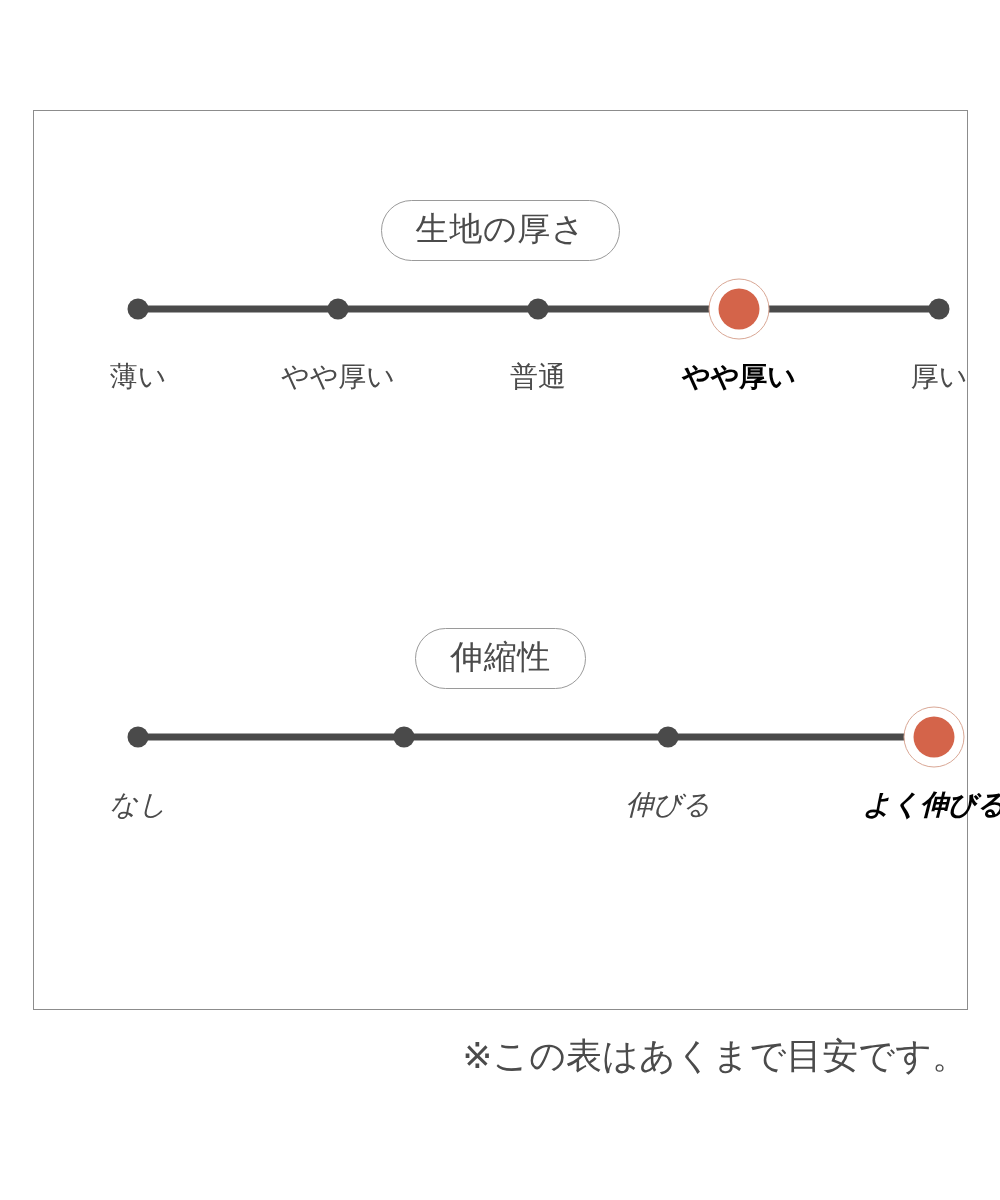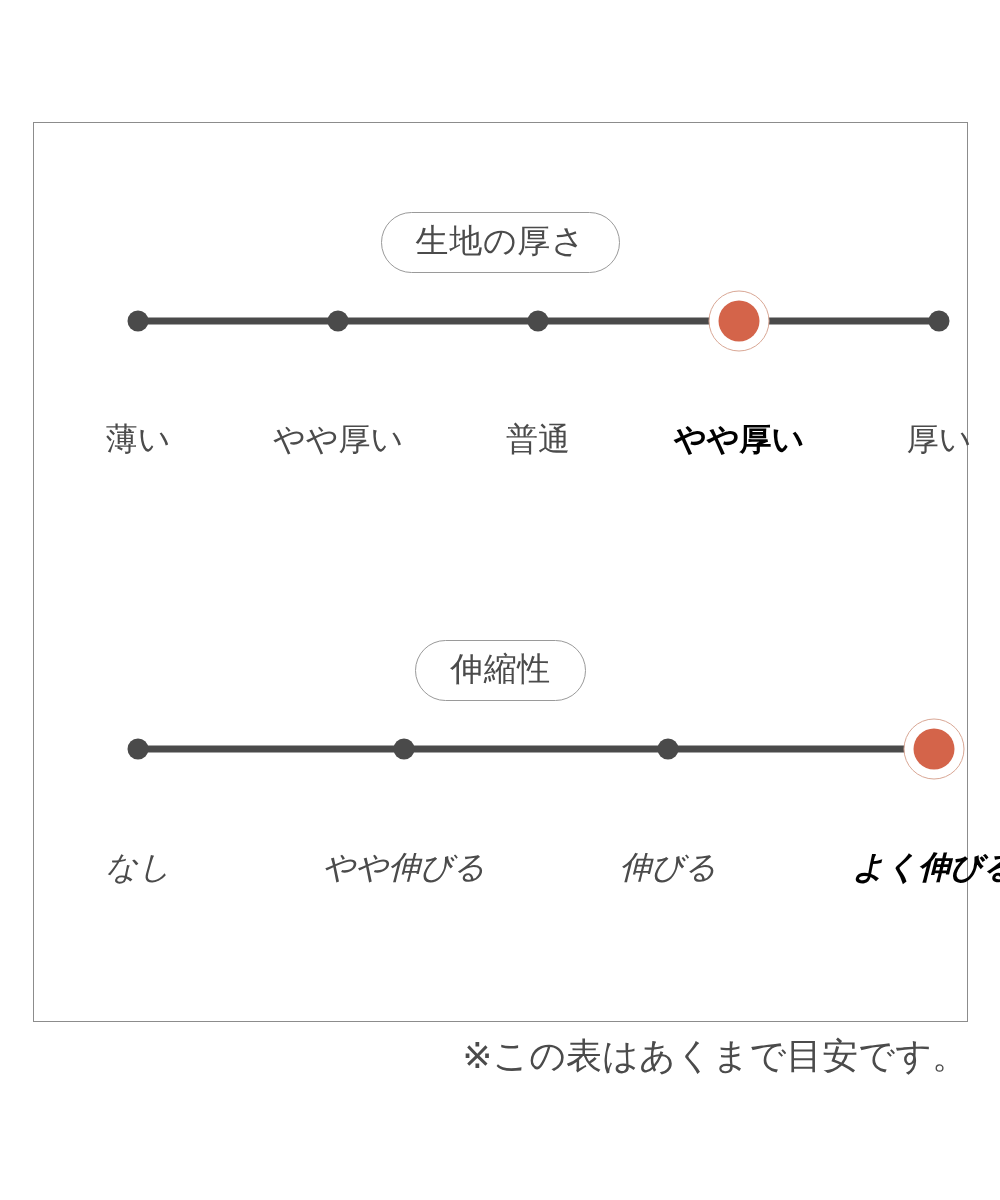--- a/index.html
+++ b/index.html
@@ -13,21 +13,21 @@
     position: relative;
     font-family: "DejaVu Sans", "Liberation Sans", sans-serif;
     color: #4a4a4a;
     overflow: hidden;
   }
 
   
   #frame {
     position: absolute;
     left: 33px;
-    top: 122px;
+    top: 110px;
     width: 935px;
     height: 900px;
     border: 1.5px solid #8c8c8c;
     box-sizing: border-box;
     background: #ffffff;
   }
 
   
   .section {
     position: absolute;
@@ -96,25 +96,24 @@
     background: #ffffff;
     transform: translate(-50%, -50%);
     z-index: 2;
     box-sizing: border-box;
   }
 
   
   .label {
     position: absolute;
     transform: translateX(-50%);
-    font-size: 32px;
+    font-size: 28px;
     line-height: 1.1;
     white-space: nowrap;
     color: #4b4b4b;
-    margin-top: 48px;
   }
   .label.sel {
     font-weight: bold;
     color: #000000;
   }
 
   
   #footnote {
     position: absolute;
     right: 32px;
@@ -163,21 +162,20 @@
       <div class="track" style="left:104px; width:796px;"></div>
 
       <span class="ring" style="left:900px; top:0px;"></span>
 
       <span class="dot plain" style="left:104px; top:0px;"></span>
       <span class="dot plain" style="left:370px; top:0px;"></span>
       <span class="dot plain" style="left:634px; top:0px;"></span>
       <span class="dot active" style="left:900px; top:0px;"></span>
 
       <span class="label" style="left:104px; top:53px;">なし</span>
-      <span class="label" style="left:370px; top:53px;">やや伸びる</span>
       <span class="label" style="left:634px; top:53px;">伸びる</span>
       <span class="label sel" style="left:900px; top:53px;">よく伸びる</span>
     </div>
   </div>
 
 </div>
 
 <div id="footnote">※この表はあくまで目安です。</div>
 
 </body></html>

